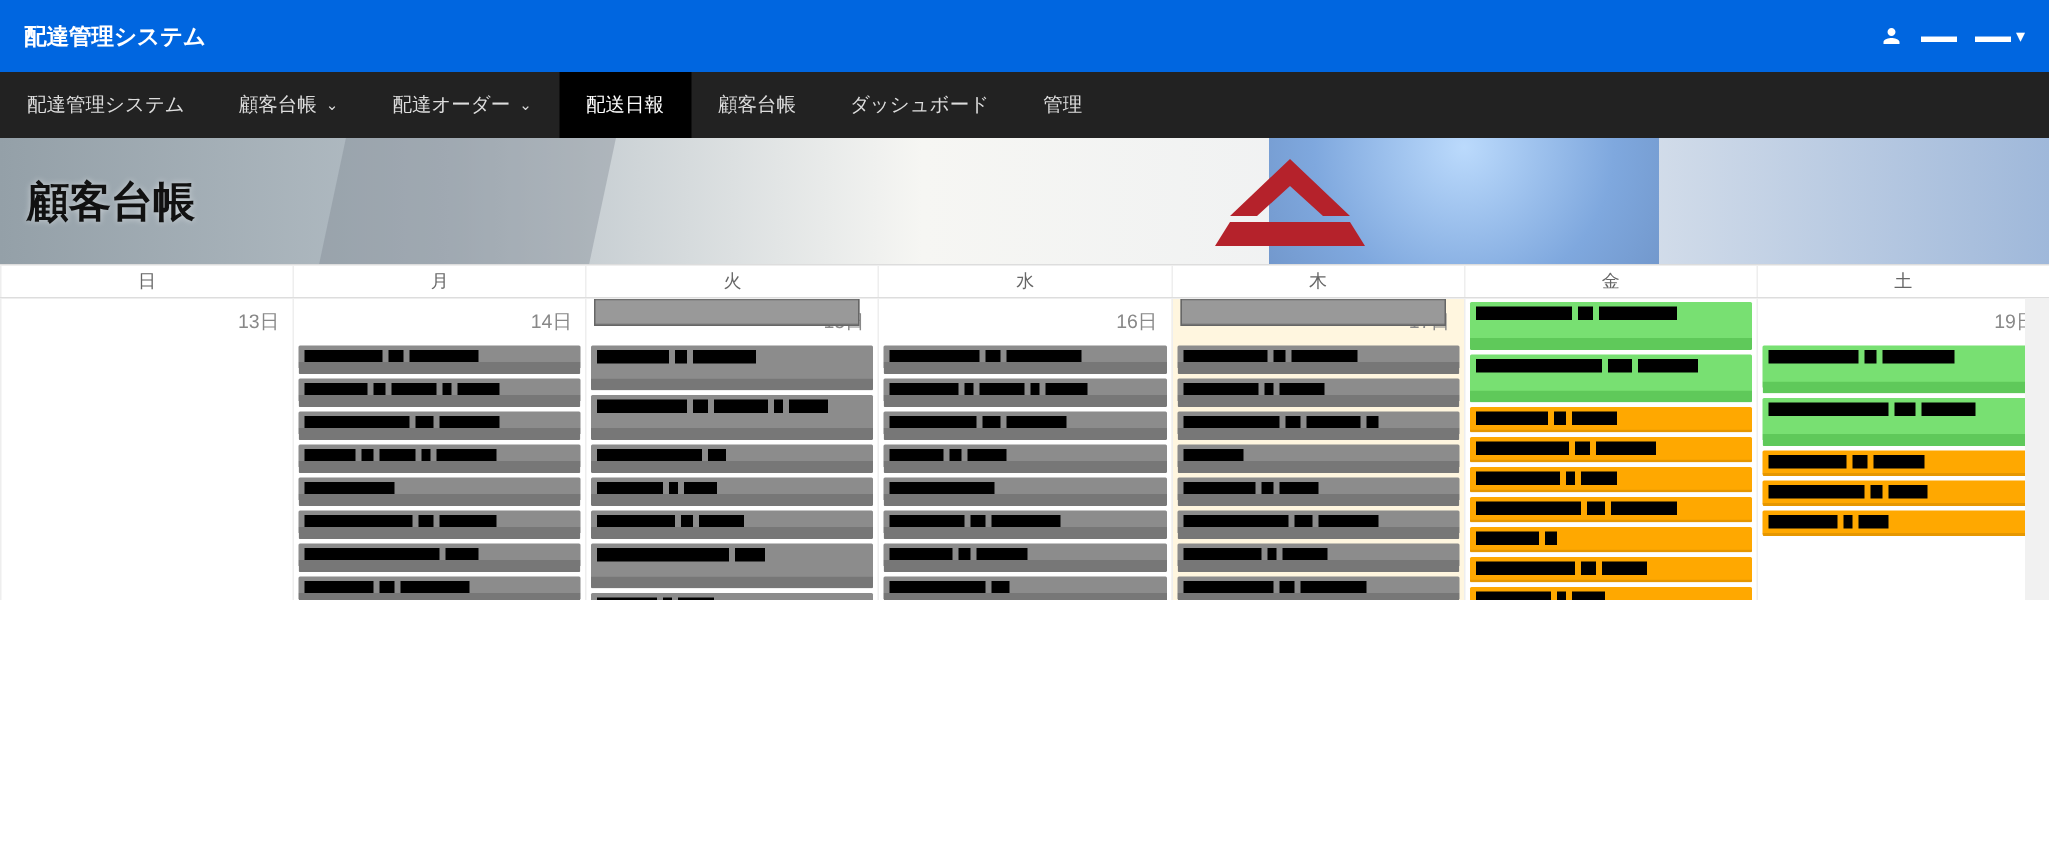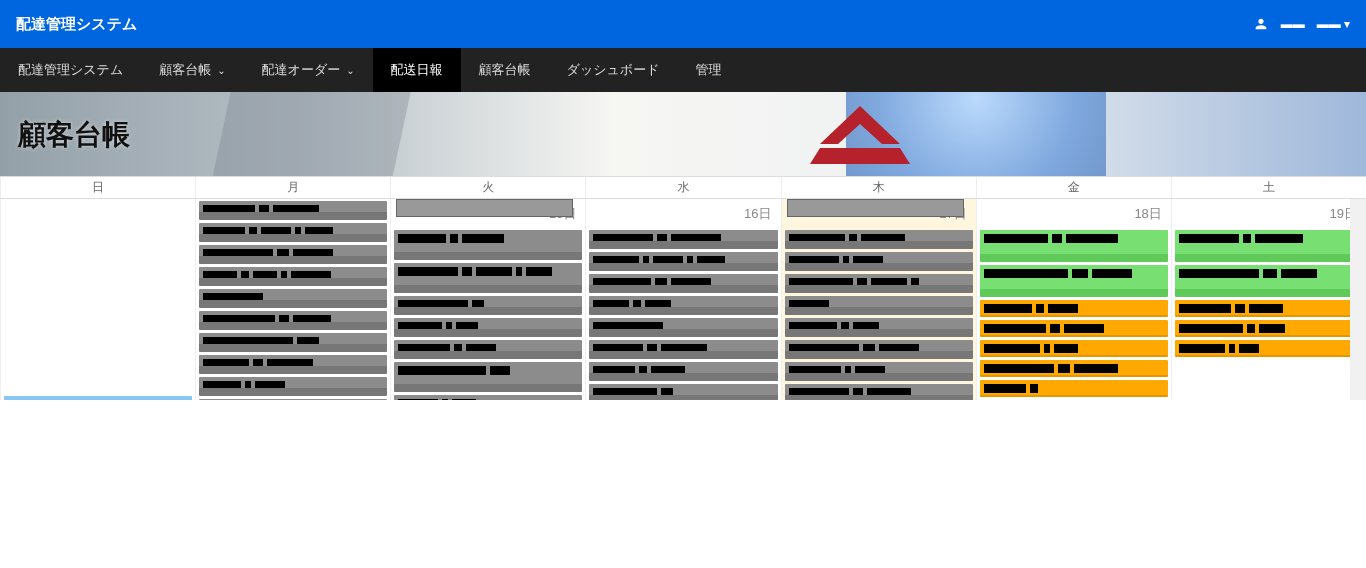--- a/index.html
+++ b/index.html
@@ -111,30 +111,32 @@
         <span class="blk" style="width:30px"></span>
       </div>
     <div class="float-evt thu">
         <span class="blk" style="width:44px"></span>
         <span style="flex:1"></span>
         <span class="blk" style="width:22px"></span>
       </div>
     <div class="cal-scroll">
       <div class="cal-grid" id="calgrid">
           <div class="cal-col">
+            <div class="date-hd">13日</div>
             <div style="height: 186px;"></div>
             <div class="evt bluebig">
               <span class="blk" style="width: 24px; height: 16px; margin: 0px 2px;"></span>
               <span class="blk" style="width: 8px; height: 16px; margin: 0px 2px;"></span>
               <span class="blk" style="width: 18px; height: 16px; margin: 0px 2px;"></span>
               <span class="blk" style="width: 6px; height: 16px; margin: 0px 2px;"></span>
               <span class="blk" style="width: 22px; height: 16px; margin: 0px 2px;"></span>
             </div>
           </div>
           <div class="cal-col">
+            <div class="date-hd">14日</div>
             <div class="evt gray"><span class="blk" style="width: 52px;"></span><span class="blk" style="width: 10px; margin-left: 4px;"></span><span class="blk" style="width: 46px; margin-left: 4px;"></span></div>
             <div class="evt gray"><span class="blk" style="width: 42px;"></span><span class="blk" style="width: 8px; margin-left: 4px;"></span><span class="blk" style="width: 30px; margin-left: 4px;"></span><span class="blk" style="width: 6px; margin-left: 4px;"></span><span class="blk" style="width: 28px; margin-left: 4px;"></span></div>
             <div class="evt gray"><span class="blk" style="width: 70px;"></span><span class="blk" style="width: 12px; margin-left: 4px;"></span><span class="blk" style="width: 40px; margin-left: 4px;"></span></div>
             <div class="evt gray"><span class="blk" style="width: 34px;"></span><span class="blk" style="width: 8px; margin-left: 4px;"></span><span class="blk" style="width: 24px; margin-left: 4px;"></span><span class="blk" style="width: 6px; margin-left: 4px;"></span><span class="blk" style="width: 40px; margin-left: 4px;"></span></div>
             <div class="evt gray"><span class="blk" style="width: 60px;"></span></div>
             <div class="evt gray"><span class="blk" style="width: 72px;"></span><span class="blk" style="width: 10px; margin-left: 4px;"></span><span class="blk" style="width: 38px; margin-left: 4px;"></span></div>
             <div class="evt gray"><span class="blk" style="width: 90px;"></span><span class="blk" style="width: 22px; margin-left: 4px;"></span></div>
             <div class="evt gray"><span class="blk" style="width: 46px;"></span><span class="blk" style="width: 10px; margin-left: 4px;"></span><span class="blk" style="width: 46px; margin-left: 4px;"></span></div>
             <div class="evt gray"><span class="blk" style="width: 38px;"></span><span class="blk" style="width: 6px; margin-left: 4px;"></span><span class="blk" style="width: 30px; margin-left: 4px;"></span></div>
             <div class="evt gray"><span class="blk" style="width: 54px;"></span><span class="blk" style="width: 8px; margin-left: 4px;"></span><span class="blk" style="width: 36px; margin-left: 4px;"></span></div>
@@ -178,21 +180,20 @@
             <div class="evt gray"><span class="blk" style="width: 56px;"></span><span class="blk" style="width: 8px; margin-left: 4px;"></span><span class="blk" style="width: 44px; margin-left: 4px;"></span></div>
             <div class="evt gray"><span class="blk" style="width: 50px;"></span><span class="blk" style="width: 6px; margin-left: 4px;"></span><span class="blk" style="width: 30px; margin-left: 4px;"></span></div>
             <div class="evt gray"><span class="blk" style="width: 64px;"></span><span class="blk" style="width: 10px; margin-left: 4px;"></span><span class="blk" style="width: 36px; margin-left: 4px;"></span><span class="blk" style="width: 8px; margin-left: 4px;"></span></div>
             <div class="evt gray"><span class="blk" style="width: 40px;"></span></div>
             <div class="evt gray"><span class="blk" style="width: 48px;"></span><span class="blk" style="width: 8px; margin-left: 4px;"></span><span class="blk" style="width: 26px; margin-left: 4px;"></span></div>
             <div class="evt gray"><span class="blk" style="width: 70px;"></span><span class="blk" style="width: 12px; margin-left: 4px;"></span><span class="blk" style="width: 40px; margin-left: 4px;"></span></div>
             <div class="evt gray"><span class="blk" style="width: 52px;"></span><span class="blk" style="width: 6px; margin-left: 4px;"></span><span class="blk" style="width: 30px; margin-left: 4px;"></span></div>
             <div class="evt gray"><span class="blk" style="width: 60px;"></span><span class="blk" style="width: 10px; margin-left: 4px;"></span><span class="blk" style="width: 44px; margin-left: 4px;"></span></div>
           </div>
           <div class="cal-col">
-            <div class="date-hd">18日</div>
             <div class="evt green tall"><span class="blk" style="width: 64px;"></span><span class="blk" style="width: 10px; margin-left: 4px;"></span><span class="blk" style="width: 52px; margin-left: 4px;"></span></div>
             <div class="evt green tall"><span class="blk" style="width: 84px;"></span><span class="blk" style="width: 16px; margin-left: 4px;"></span><span class="blk" style="width: 40px; margin-left: 4px;"></span></div>
             <div class="evt orange"><span class="blk" style="width: 48px;"></span><span class="blk" style="width: 8px; margin-left: 4px;"></span><span class="blk" style="width: 30px; margin-left: 4px;"></span></div>
             <div class="evt orange"><span class="blk" style="width: 62px;"></span><span class="blk" style="width: 10px; margin-left: 4px;"></span><span class="blk" style="width: 40px; margin-left: 4px;"></span></div>
             <div class="evt orange"><span class="blk" style="width: 56px;"></span><span class="blk" style="width: 6px; margin-left: 4px;"></span><span class="blk" style="width: 24px; margin-left: 4px;"></span></div>
             <div class="evt orange"><span class="blk" style="width: 70px;"></span><span class="blk" style="width: 12px; margin-left: 4px;"></span><span class="blk" style="width: 44px; margin-left: 4px;"></span></div>
             <div class="evt orange"><span class="blk" style="width: 42px;"></span><span class="blk" style="width: 8px; margin-left: 4px;"></span></div>
             <div class="evt orange"><span class="blk" style="width: 66px;"></span><span class="blk" style="width: 10px; margin-left: 4px;"></span><span class="blk" style="width: 30px; margin-left: 4px;"></span></div>
             <div class="evt orange"><span class="blk" style="width: 50px;"></span><span class="blk" style="width: 6px; margin-left: 4px;"></span><span class="blk" style="width: 22px; margin-left: 4px;"></span></div>
             <div class="evt orange"><span class="blk" style="width: 74px;"></span><span class="blk" style="width: 14px; margin-left: 4px;"></span><span class="blk" style="width: 36px; margin-left: 4px;"></span></div>

